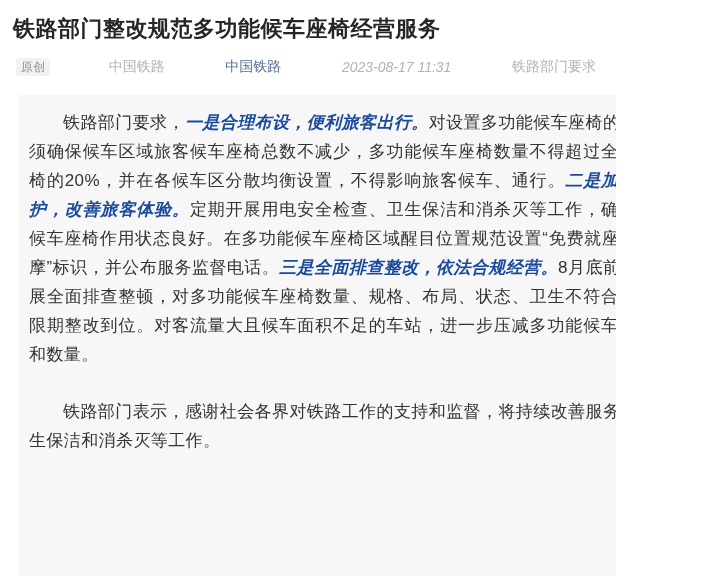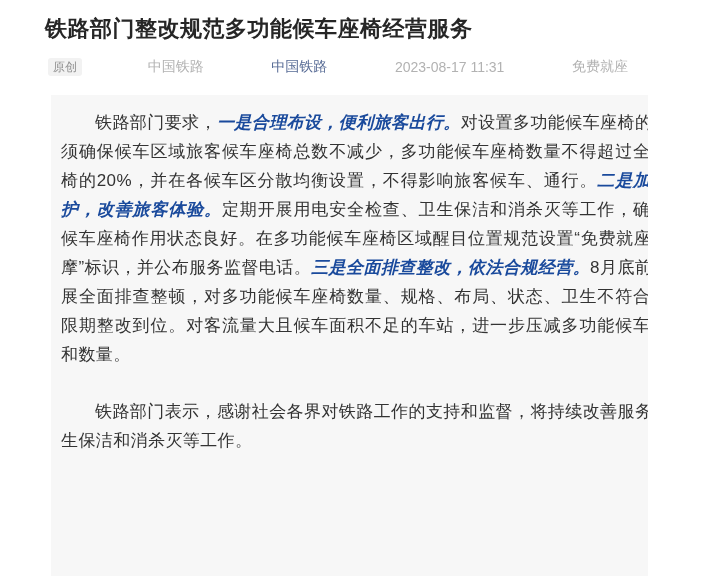--- a/index.html
+++ b/index.html
@@ -14,21 +14,20 @@
   }
   * { margin: 0; padding: 0; box-sizing: border-box; }
   html, body { background: #ffffff; }
   .page {
     position: relative;
     width: 616px;
     height: 576px;
     background: #ffffff;
     overflow: hidden;
     font-family: "Liberation Sans", "DejaVu Sans", sans-serif;
-    margin-left: 32px;
   }
   .article-title {
     margin: 14px 20px 0 13px;
     font-size: 22px;
     line-height: 30px;
     font-weight: bold;
     color: var(--title-text);
     letter-spacing: 0.5px;
   }
   .meta-row {
@@ -49,21 +48,21 @@
     padding: 1px 5px;
     margin-right: 10px;
   }
   .meta-author { margin-right: 12px; color: var(--meta-text); }
   .meta-account {
     margin-right: 12px;
     color: var(--account-link);
     font-weight: 500;
     cursor: pointer;
   }
-  .meta-datetime { margin-right: 12px; }
+  .meta-datetime { margin-right: 12px; font-style: italic; }
   .content-panel {
     position: absolute;
     left: 19px;
     top: 95px;
     width: 686px;
     height: 481px;
     background: var(--panel-bg);
     padding: 13px 15px 20px 10px;
     overflow: hidden;
   }
@@ -88,21 +87,21 @@
 
 <div class="page">
 
   <h1 class="article-title">铁路部门整改规范多功能候车座椅经营服务</h1>
 
   <div class="meta-row">
     <span class="original-badge">原创</span>
     <span class="meta-author">中国铁路</span>
     <span class="meta-account">中国铁路</span>
     <span class="meta-datetime">2023-08-17 11:31</span>
-    <span class="meta-location">免费就座</span>
+    <span class="meta-location">铁路部门要求</span>
   </div>
 
   <div class="content-panel" id="article-body">
       <p class="article-p"><span class="">铁路部门要求，</span><span class="em-blue">一是合理布设，便利旅客出行。</span><span class="">对设置多功能候车座椅的车站，必须确保候车区域旅客候车座椅总数不减少，多功能候车座椅数量不得超过全部候车座椅的20%，并在各候车区分散均衡设置，不得影响旅客候车、通行。</span><span class="em-blue">二是加强检查维护，改善旅客体验。</span><span class="">定期开展用电安全检查、卫生保洁和消杀灭等工作，确保多功能候车座椅作用状态良好。在多功能候车座椅区域醒目位置规范设置“免费就座、扫码按摩”标识，并公布服务监督电话。</span><span class="em-blue">三是全面排查整改，依法合规经营。</span><span class="">8月底前，组织开展全面排查整顿，对多功能候车座椅数量、规格、布局、状态、卫生不符合要求的，限期整改到位。对客流量大且候车面积不足的车站，进一步压减多功能候车座椅比例和数量。</span></p>
       <p class="article-p"><span class="">铁路部门表示，感谢社会各界对铁路工作的支持和监督，将持续改善服务质量，卫生保洁和消杀灭等工作。</span></p>
     </div>
 
 </div>
 
 </body></html>

